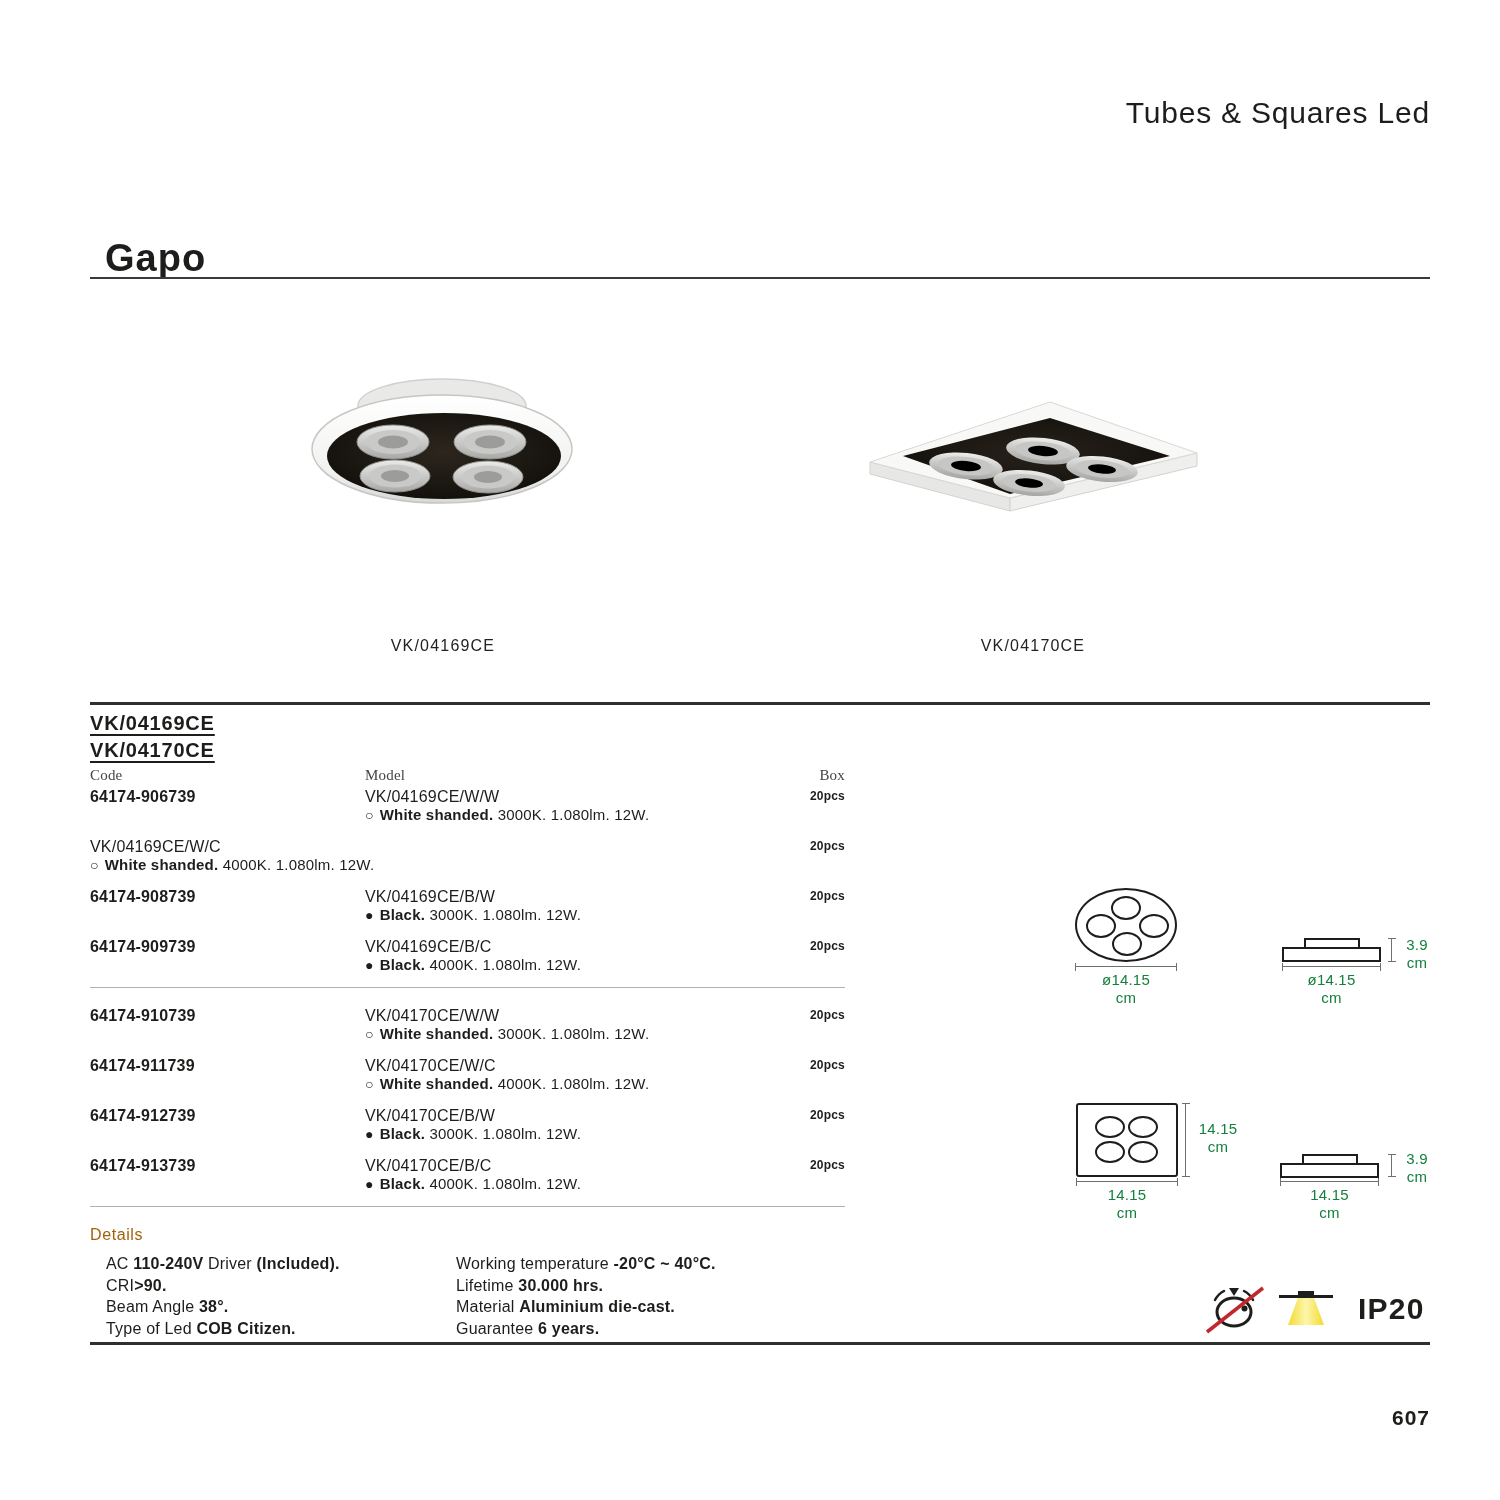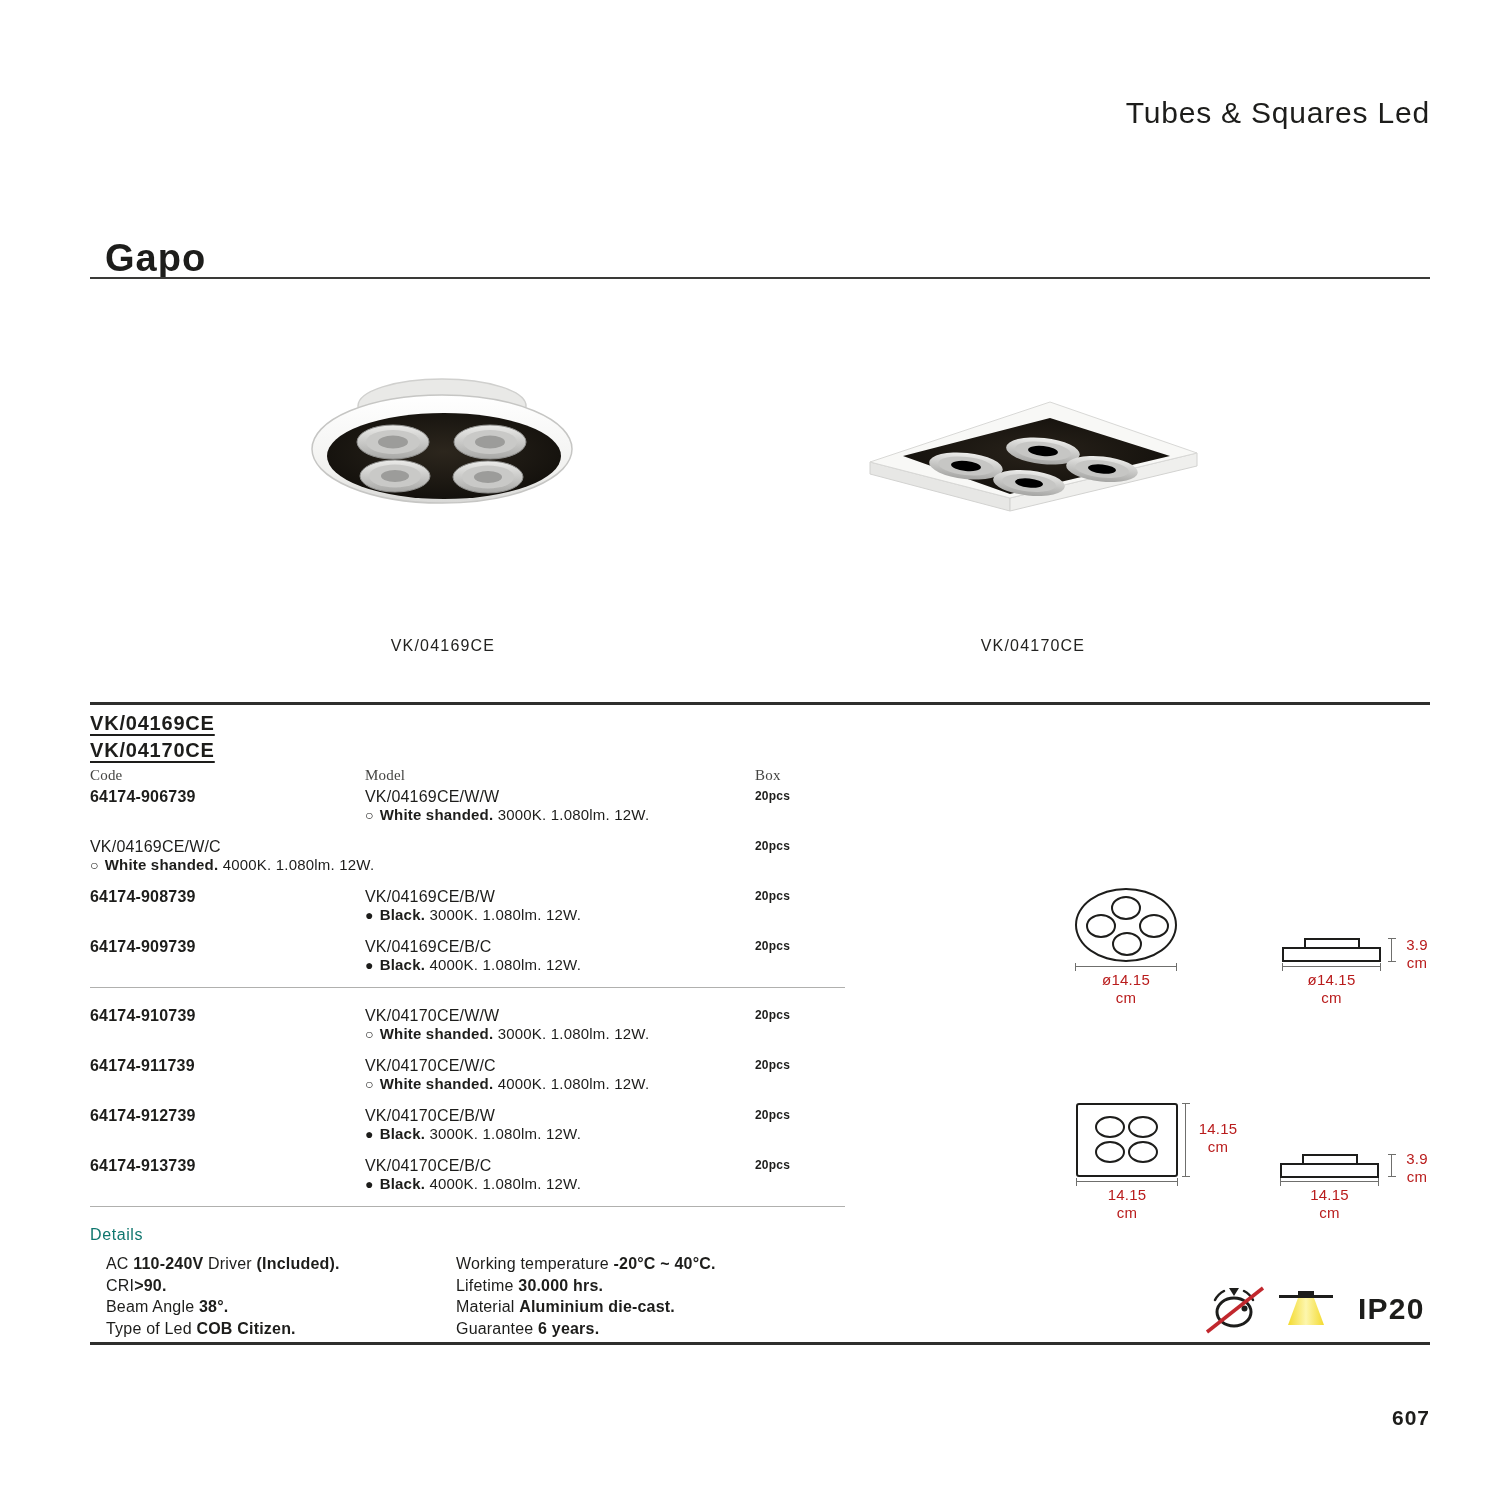--- a/index.html
+++ b/index.html
@@ -24,48 +24,48 @@
   .caption-right{left:848px;width:370px;}
 
   
   .table-block{position:absolute;left:90px;top:712px;width:755px;}
   .hlink{font-size:20px;font-weight:700;letter-spacing:.8px;margin-bottom:4px;width:max-content;
          text-decoration:underline;text-decoration-thickness:2px;text-underline-offset:4px;cursor:pointer;}
   .hlink:last-of-type{margin-bottom:14px;}
   .t-header{display:flex;font-size:15px;color:#454543;line-height:18px;margin-bottom:3px;font-family:Liberation Serif, serif;}
   .col-code{flex:0 0 275px;}
   .col-model{flex:1;}
-  .col-box{flex:0 0 90px;}
+  .col-box{flex:0 0 90px;text-align:right;}
   .t-row{display:flex;margin-bottom:13px;}
   .t-row .col-code{font-weight:700;font-size:16px;line-height:19px;}
   .model-name{font-weight:400;font-size:16px;line-height:19px;}
   .model-desc{font-size:15px;line-height:18px;color:#1d1d1b;}
   .model-desc .dot{margin-right:6px;font-size:14px;}
   .model-desc .finish{font-weight:700;}
   .t-row .col-box{font-weight:700;font-size:12px;line-height:19px;}
   .group-sep{border-top:1.5px solid #b0b0ae;margin:6px 0 18px 0;}
 
-  .details-label{font-size:16px;color:#0f766e;letter-spacing:.6px;margin:0 0 9px 0;line-height:19px;}
+  .details-label{font-size:16px;color:#a16207;letter-spacing:.6px;margin:0 0 9px 0;line-height:19px;}
   .details-cols{display:flex;}
   .d-col{flex:0 0 350px;}
   .d-col + .d-col{flex:1;}
   .d-line{font-size:16px;line-height:21.5px;margin-left:16px;}
   .d-line .b{font-weight:700;}
 
   
   .tech{position:absolute;border:2px solid #1d1d1b;background:#fff;box-sizing:content-box;}
   .ell{border-radius:50%;}
   .sq{border-radius:3px;}
   .dimline-h{position:absolute;border-top:1px solid #6f6f6d;}
   .dimline-h::before,.dimline-h::after{content:"";position:absolute;top:-4px;width:1px;height:8px;background:#6f6f6d;}
   .dimline-h::before{left:0;}.dimline-h::after{right:0;}
   .dimline-v{position:absolute;border-left:1px solid #6f6f6d;}
   .dimline-v::before,.dimline-v::after{content:"";position:absolute;left:-4px;height:1px;width:8px;background:#6f6f6d;}
   .dimline-v::before{top:0;}.dimline-v::after{bottom:0;}
-  .dim-label{position:absolute;font-size:15px;line-height:17.5px;text-align:center;color:#b91c1c;}
+  .dim-label{position:absolute;font-size:15px;line-height:17.5px;text-align:center;color:#15803d;}
   .dim-label .dl{display:block;}
   .side-view{position:absolute;}
   .sv-top{width:52px;height:7px;border:2px solid #1d1d1b;border-bottom:none;margin:0 auto;background:#fff;}
   .sv-main{height:11px;border:2px solid #1d1d1b;background:#fff;}
 
   
   .icon{position:absolute;}
   .icon-nodim{left:1204px;top:1281px;width:62px;height:54px;}
   .icon-beam{left:1279px;top:1288px;width:60px;height:42px;}
   .ip-rating{position:absolute;left:1358px;top:1292px;font-size:30px;font-weight:700;letter-spacing:1.2px;}

